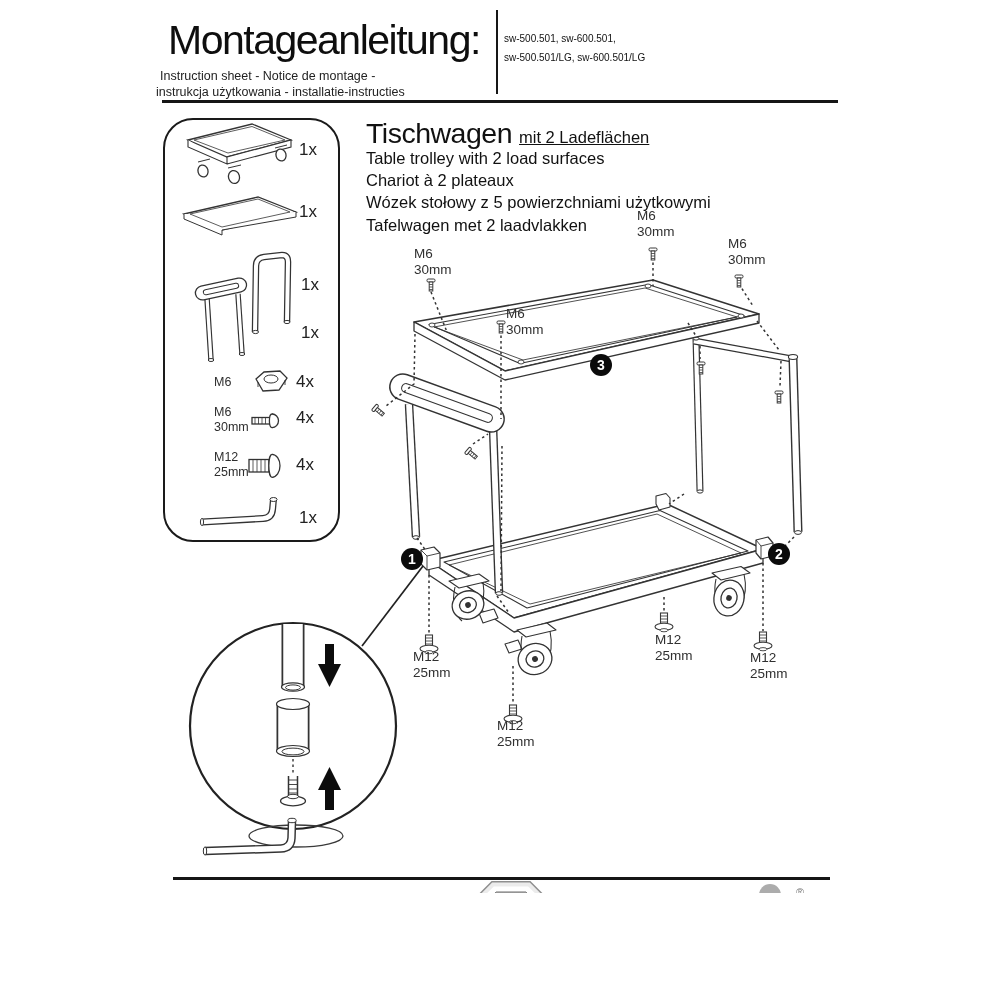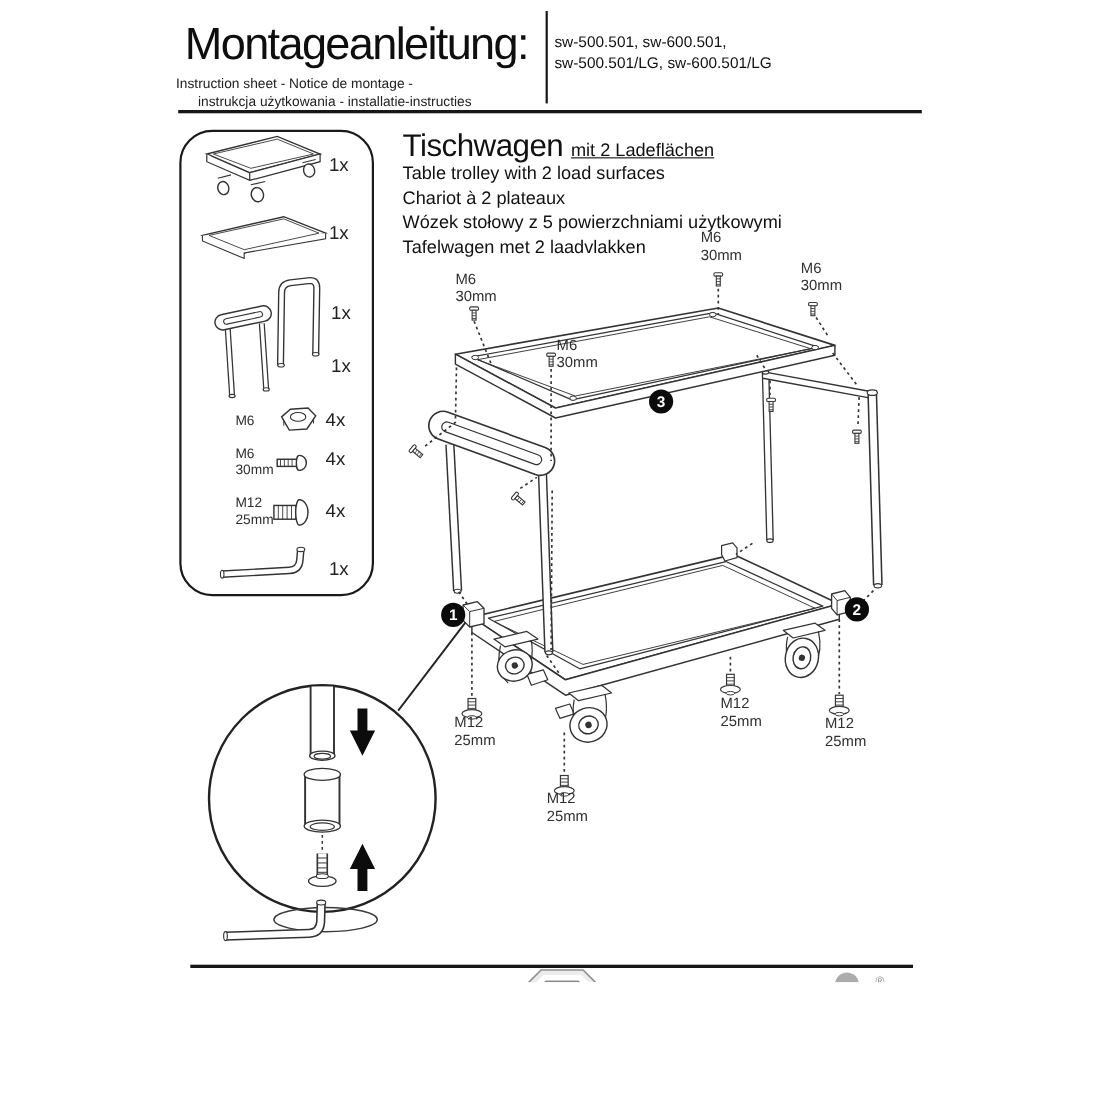--- a/index.html
+++ b/index.html
@@ -2,21 +2,21 @@
 <html><head>
 <meta charset="utf-8">
 <style>
   html,body{margin:0;padding:0;background:#fff;}
   #page{position:relative;width:1000px;height:893px;background:#fff;overflow:hidden;
         font-family:"Liberation Sans",sans-serif;color:#1a1a1a;}
   .abs{position:absolute;}
   .rule{background:#161616;}
   .hdr-title{font-size:41px;font-weight:400;letter-spacing:-1.5px;color:#0e0e0e;white-space:nowrap;}
   .hdr-sub{font-size:12.5px;color:#222;white-space:nowrap;}
-  .codes{font-size:14px;line-height:19px;color:#111;white-space:nowrap;}
+  .codes{font-size:10px;line-height:19px;color:#111;white-space:nowrap;}
   .title-main{font-size:28.5px;letter-spacing:-0.5px;color:#111;white-space:nowrap;}
   .title-suffix{font-size:16.5px;letter-spacing:0;margin-left:7px;text-decoration:underline;}
   .title-line{font-size:16.5px;color:#111;white-space:nowrap;}
   .qty{font-size:17px;font-weight:400;color:#222;}
   .psz{font-size:12.5px;line-height:15px;color:#2e2e2e;}
   .callout{font-size:13.5px;line-height:15.5px;color:#303030;white-space:nowrap;}
   .badge{width:22px;height:22px;border-radius:50%;background:#0b0b0b;color:#fff;
          font-size:14px;font-weight:700;display:flex;align-items:center;justify-content:center;}
   .parts-box{border:2px solid #1a1a1a;border-radius:30px;}
   .easy-top{font-size:20px;font-weight:600;color:#fff;text-align:center;transform:rotate(-6deg);}
@@ -255,21 +255,21 @@
 
     <g>
       <polygon points="557.2,947.1 530.1,974.2 491.9,974.2 464.8,947.1 464.8,908.9 491.9,881.8 530.1,881.8 557.2,908.9" fill="#ececec" stroke="#8f8f8f" stroke-width="1.5"></polygon>
       <polygon points="552.6,945.2 528.2,969.6 493.8,969.6 469.4,945.2 469.4,910.8 493.8,886.4 528.2,886.4 552.6,910.8" fill="#ffffff" stroke="none"></polygon>
       <polygon points="547.1,942.9 525.9,964.1 496.1,964.1 474.9,942.9 474.9,913.1 496.1,891.9 525.9,891.9 547.1,913.1" fill="url(#og)" stroke="#6b6b6b" stroke-width="0.8"></polygon>
     </g>
   </svg>
 
   <div class="abs hdr-title" style="left:168px;top:17px">Montageanleitung:</div>
   <div class="abs hdr-sub" style="left:160px;top:69px">Instruction sheet - Notice de montage  -</div>
-  <div class="abs hdr-sub" style="left:180px;top:85px">instrukcja użytkowania - installatie-instructies</div>
+  <div class="abs hdr-sub" style="left:156px;top:85px">instrukcja użytkowania - installatie-instructies</div>
   <div class="abs rule" style="left:496px;top:10px;width:2px;height:84px"></div>
   <div class="abs codes" style="left:504px;top:29px">
     <div>sw-500.501, sw-600.501,</div>
     <div>sw-500.501/LG, sw-600.501/LG</div>
   </div>
   <div class="abs rule" style="left:162px;top:100px;width:676px;height:3px"></div>
 
   <div class="abs title-main" style="left:366px;top:117px">
     <span>Tischwagen</span><span class="title-suffix">mit 2 Ladeflächen</span>
   </div>

